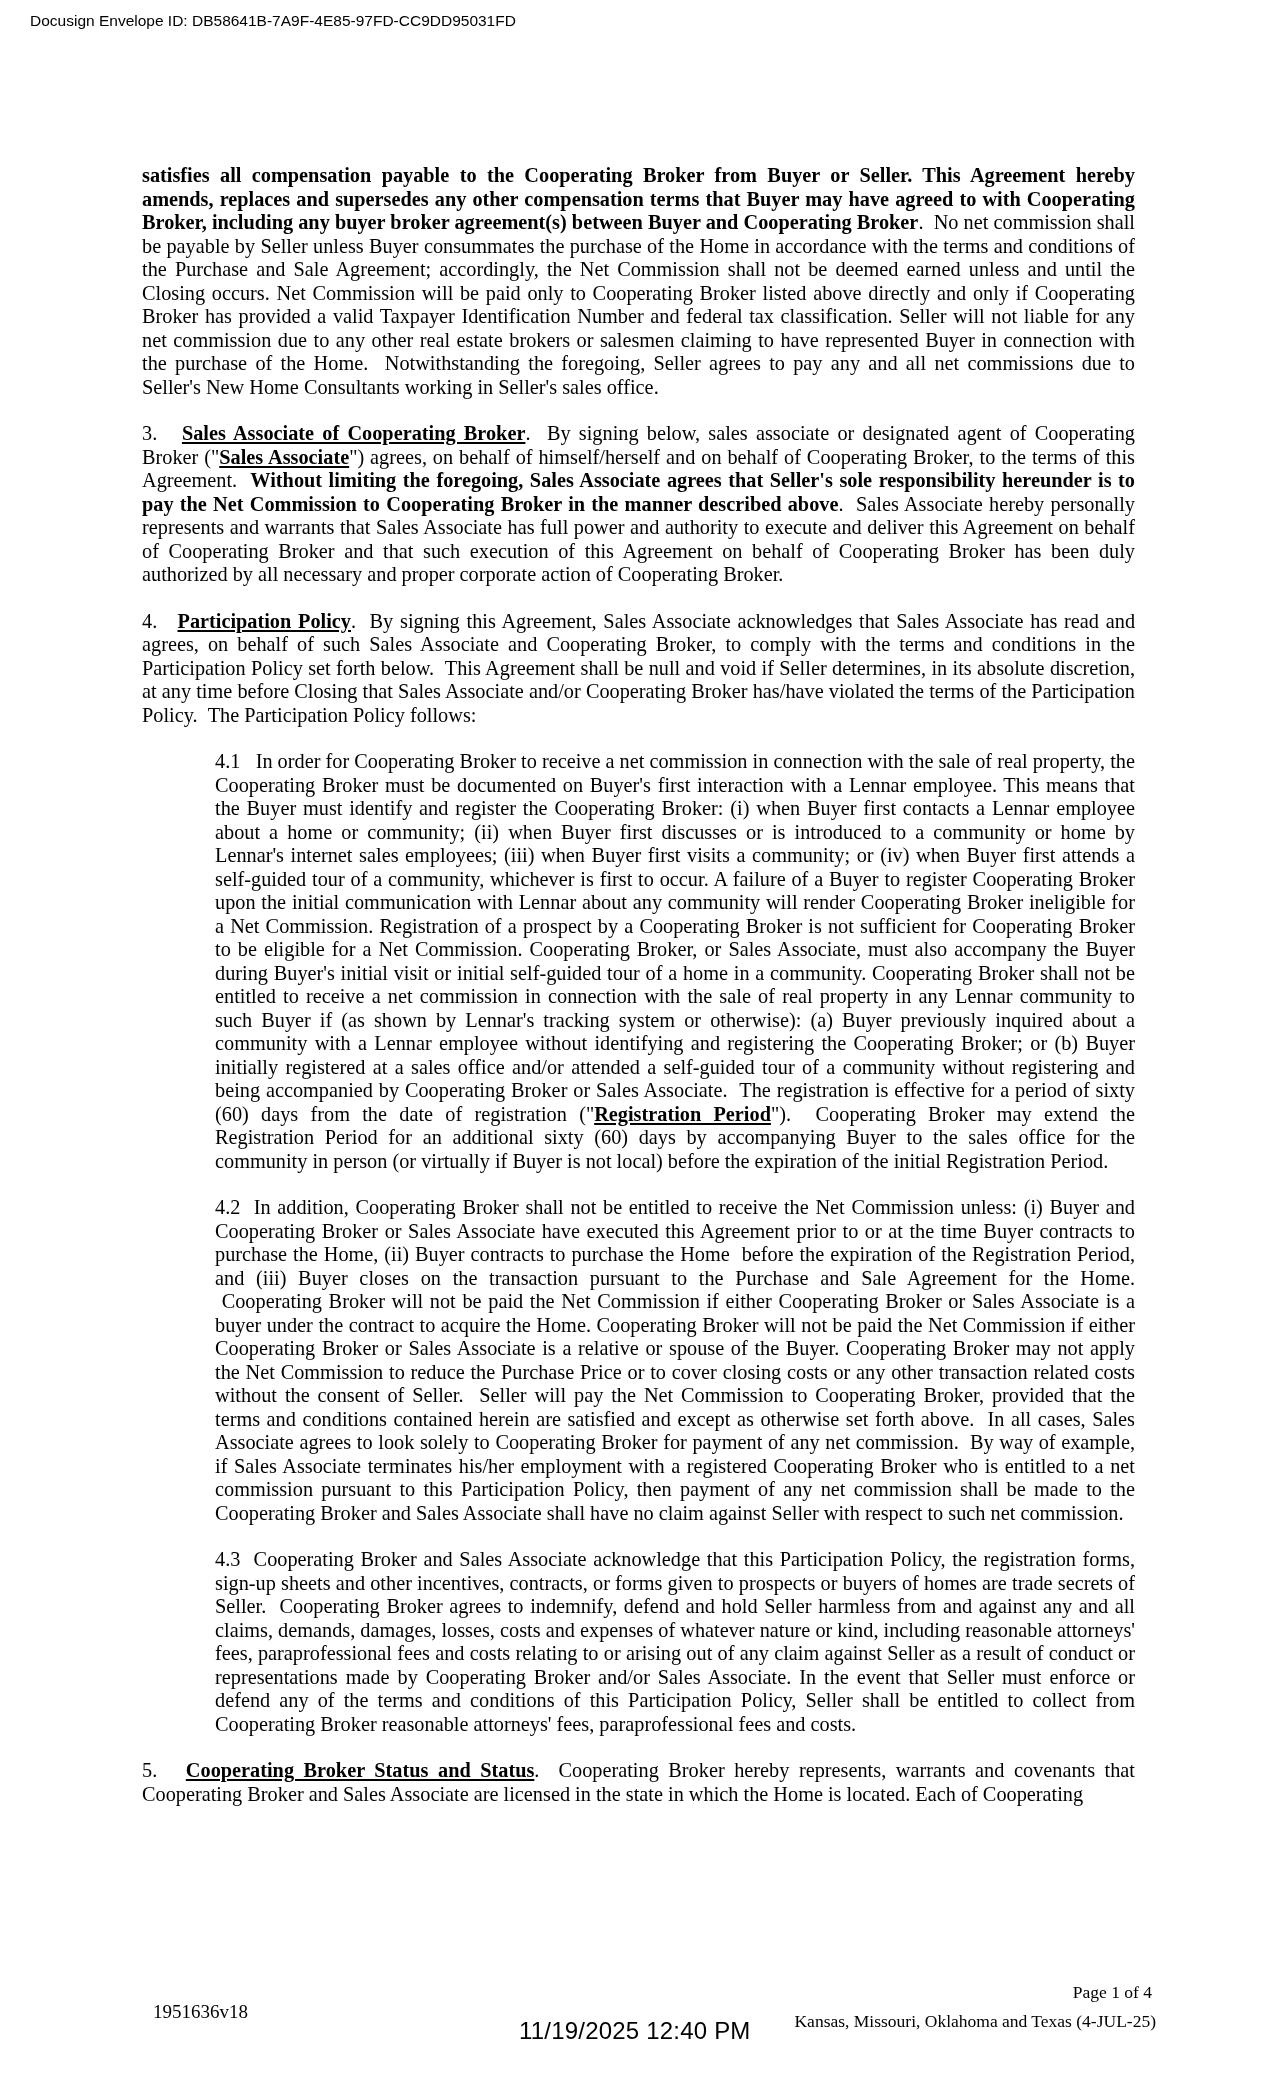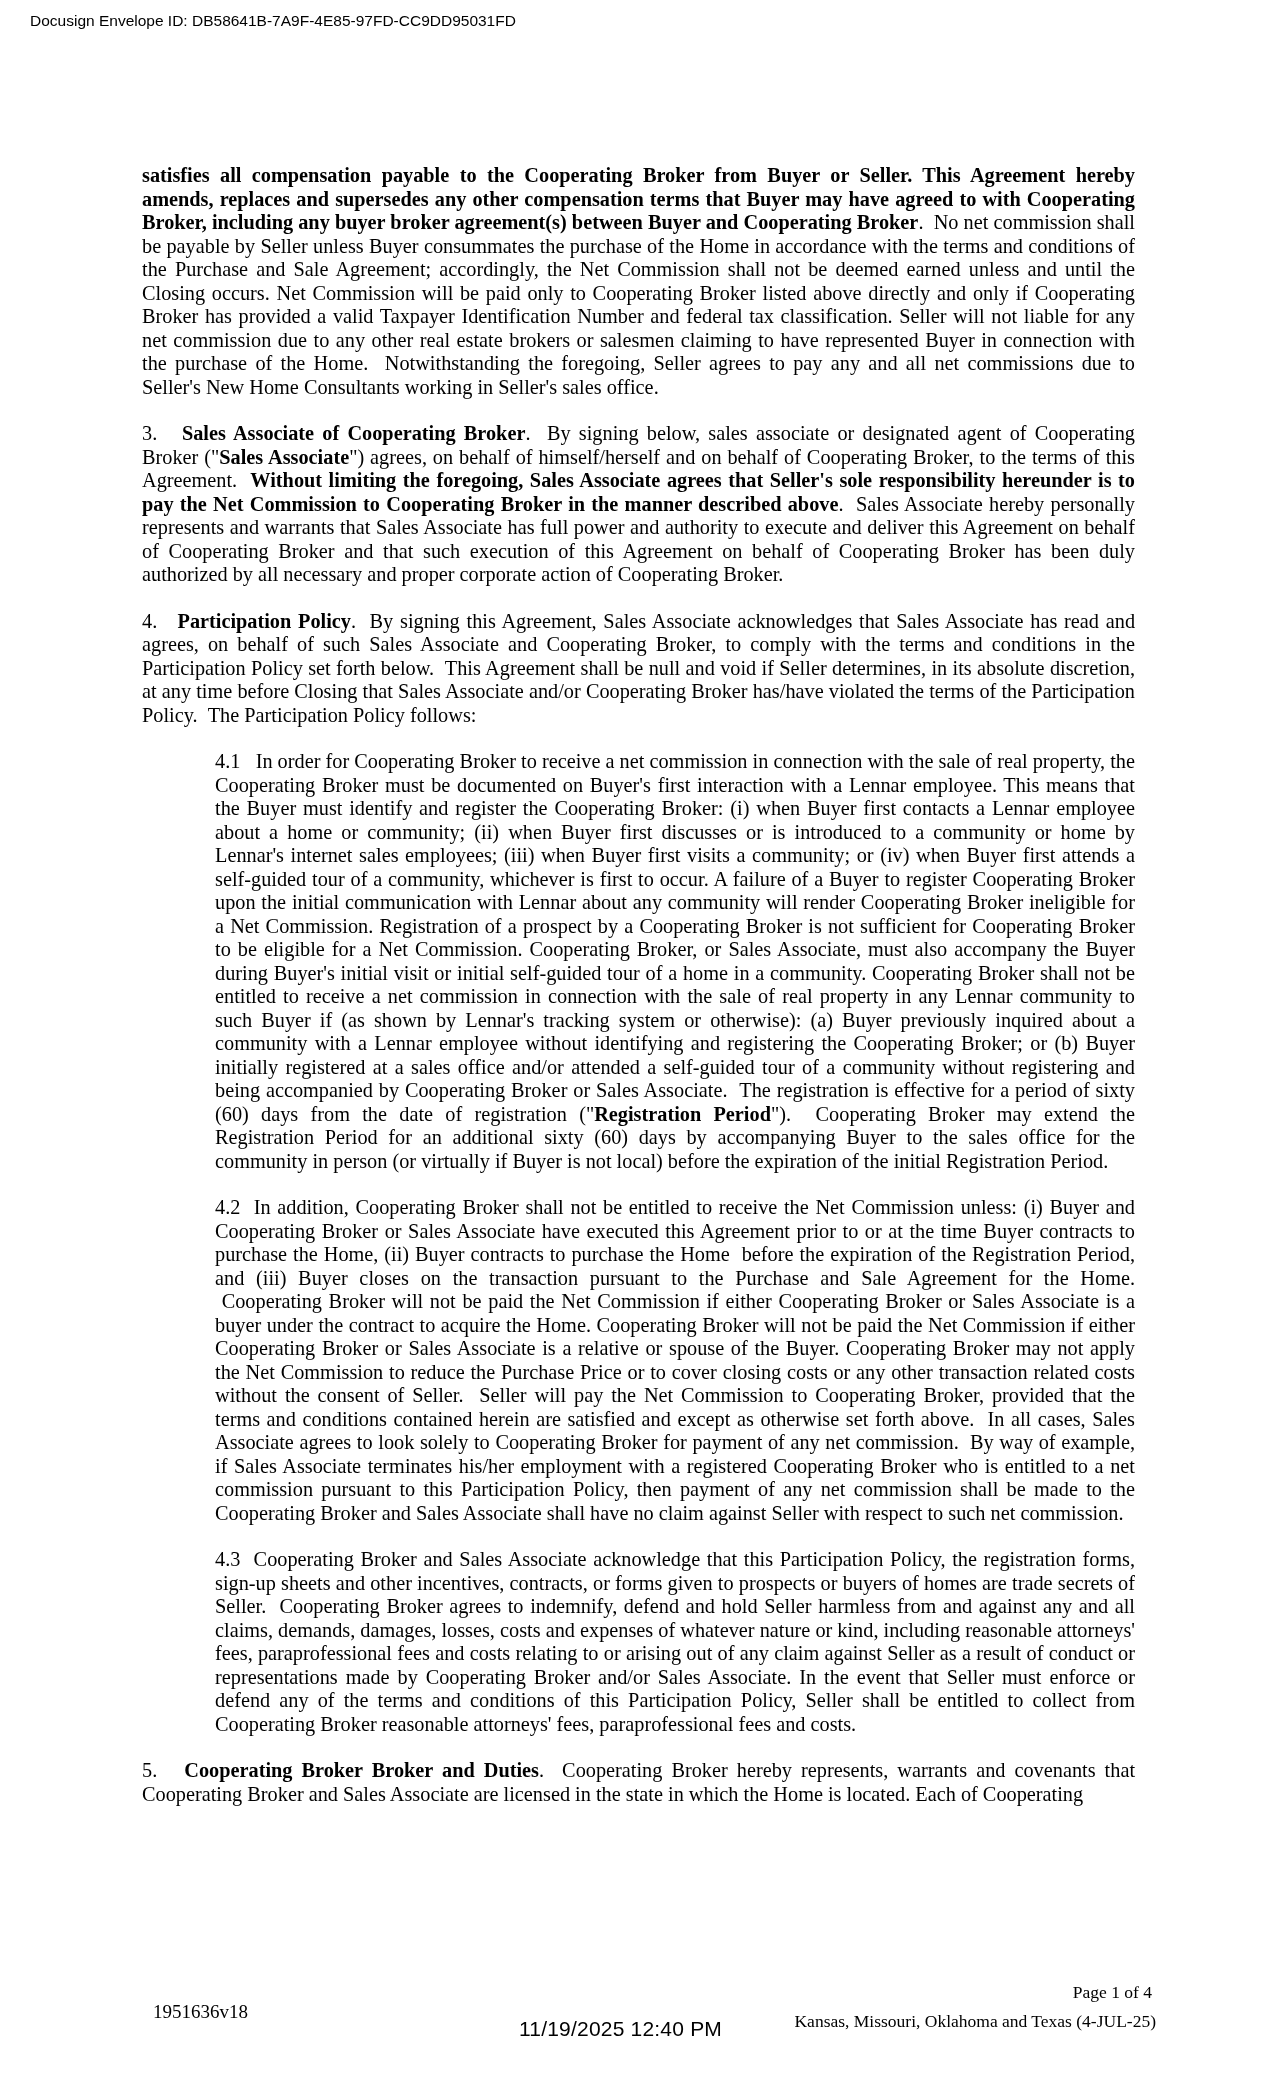--- a/index.html
+++ b/index.html
@@ -28,21 +28,21 @@
     top: 144px;
     width: 993px;
     font-size: 20.3px;
     line-height: 23.5px;
     text-align: justify;
     margin-top: 20px;
   }
   .content p { margin: 0 0 23px 0; }
   .content p.indent { margin-left: 73px; }
   .content span.b { font-weight: bold; }
-  .content span.u { text-decoration-thickness: 1.5px; text-underline-offset: 2px; }
+  .content span.u { text-decoration: underline; text-decoration-thickness: 1.5px; text-underline-offset: 2px; }
   .footer-docnum {
     position: absolute;
     left: 153px;
     top: 2001px;
     font-size: 19px;
   }
   .footer-page {
     position: absolute;
     right: 148px;
     top: 1982px;
@@ -53,21 +53,21 @@
     right: 144px;
     top: 2011px;
     font-size: 17.5px;
     white-space: nowrap;
   }
   .footer-stamp {
     position: absolute;
     left: 519px;
     top: 2017px;
     font-family: "Liberation Sans", "DejaVu Sans", sans-serif;
-    font-size: 21px;
+    font-size: 24px;
     letter-spacing: 0.2px;
     white-space: nowrap;
   }
 </style>
 </head>
 <body>
 
 <div class="page">
 
   <div class="docusign-header">Docusign Envelope ID: DB58641B-7A9F-4E85-97FD-CC9DD95031FD</div>
@@ -78,21 +78,21 @@
     <p><span>3.&nbsp;&nbsp; </span><span class="b u">Sales Associate of Cooperating Broker</span><span>. &nbsp;By signing below, sales associate or designated agent of Cooperating Broker ("</span><span class="b u">Sales Associate</span><span>") agrees, on behalf of himself/herself and on behalf of Cooperating Broker, to the terms of this Agreement. &nbsp;</span><span class="b">Without limiting the foregoing, Sales Associate agrees that Seller's sole responsibility hereunder is to pay the Net Commission to Cooperating Broker in the manner described above</span><span>. &nbsp;Sales Associate hereby personally represents and warrants that Sales Associate has full power and authority to execute and deliver this Agreement on behalf of Cooperating Broker and that such execution of this Agreement on behalf of Cooperating Broker has been duly authorized by all necessary and proper corporate action of Cooperating Broker.</span></p>
 
     <p><span>4.&nbsp;&nbsp; </span><span class="b u">Participation Policy</span><span>. &nbsp;By signing this Agreement, Sales Associate acknowledges that Sales Associate has read and agrees, on behalf of such Sales Associate and Cooperating Broker, to comply with the terms and conditions in the Participation Policy set forth below. &nbsp;This Agreement shall be null and void if Seller determines, in its absolute discretion, at any time before Closing that Sales Associate and/or Cooperating Broker has/have violated the terms of the Participation Policy. &nbsp;The Participation Policy follows:</span></p>
 
     <p class="indent"><span>4.1&nbsp;&nbsp;&nbsp;In order for Cooperating Broker to receive a net commission in connection with the sale of real property, the Cooperating Broker must be documented on Buyer's first interaction with a Lennar employee. This means that the Buyer must identify and register the Cooperating Broker: (i) when Buyer first contacts a Lennar employee about a home or community; (ii) when Buyer first discusses or is introduced to a community or home by Lennar's internet sales employees; (iii) when Buyer first visits a community; or (iv) when Buyer first attends a self-guided tour of a community, whichever is first to occur. A failure of a Buyer to register Cooperating Broker upon the initial communication with Lennar about any community will render Cooperating Broker ineligible for a Net Commission. Registration of a prospect by a Cooperating Broker is not sufficient for Cooperating Broker to be eligible for a Net Commission. Cooperating Broker, or Sales Associate, must also accompany the Buyer during Buyer's initial visit or initial self-guided tour of a home in a community. Cooperating Broker shall not be entitled to receive a net commission in connection with the sale of real property in any Lennar community to such Buyer if (as shown by Lennar's tracking system or otherwise): (a) Buyer previously inquired about a community with a Lennar employee without identifying and registering the Cooperating Broker; or (b) Buyer initially registered at a sales office and/or attended a self-guided tour of a community without registering and being accompanied by Cooperating Broker or Sales Associate. &nbsp;The registration is effective for a period of sixty (60) days from the date of registration ("</span><span class="b u">Registration Period</span><span>"). &nbsp;Cooperating Broker may extend the Registration Period for an additional sixty (60) days by accompanying Buyer to the sales office for the community in person (or virtually if Buyer is not local) before the expiration of the initial Registration Period.</span></p>
 
     <p class="indent"><span>4.2&nbsp;&nbsp;In addition, Cooperating Broker shall not be entitled to receive the Net Commission unless: (i) Buyer and Cooperating Broker or Sales Associate have executed this Agreement prior to or at the time Buyer contracts to purchase the Home, (ii) Buyer contracts to purchase the Home &nbsp;before the expiration of the Registration Period, and (iii) Buyer closes on the transaction pursuant to the Purchase and Sale Agreement for the Home. &nbsp;Cooperating Broker will not be paid the Net Commission if either Cooperating Broker or Sales Associate is a buyer under the contract to acquire the Home. Cooperating Broker will not be paid the Net Commission if either Cooperating Broker or Sales Associate is a relative or spouse of the Buyer. Cooperating Broker may not apply the Net Commission to reduce the Purchase Price or to cover closing costs or any other transaction related costs without the consent of Seller. &nbsp;Seller will pay the Net Commission to Cooperating Broker, provided that the terms and conditions contained herein are satisfied and except as otherwise set forth above. &nbsp;In all cases, Sales Associate agrees to look solely to Cooperating Broker for payment of any net commission. &nbsp;By way of example, if Sales Associate terminates his/her employment with a registered Cooperating Broker who is entitled to a net commission pursuant to this Participation Policy, then payment of any net commission shall be made to the Cooperating Broker and Sales Associate shall have no claim against Seller with respect to such net commission.</span></p>
 
     <p class="indent"><span>4.3&nbsp;&nbsp;Cooperating Broker and Sales Associate acknowledge that this Participation Policy, the registration forms, sign-up sheets and other incentives, contracts, or forms given to prospects or buyers of homes are trade secrets of Seller. &nbsp;Cooperating Broker agrees to indemnify, defend and hold Seller harmless from and against any and all claims, demands, damages, losses, costs and expenses of whatever nature or kind, including reasonable attorneys' fees, paraprofessional fees and costs relating to or arising out of any claim against Seller as a result of conduct or representations made by Cooperating Broker and/or Sales Associate. In the event that Seller must enforce or defend any of the terms and conditions of this Participation Policy, Seller shall be entitled to collect from Cooperating Broker reasonable attorneys' fees, paraprofessional fees and costs.</span></p>
 
-    <p><span>5.&nbsp;&nbsp; </span><span class="b u">Cooperating Broker Broker and Duties</span><span>. &nbsp;Cooperating Broker hereby represents, warrants and covenants that Cooperating Broker and Sales Associate are licensed in the state in which the Home is located. Each of Cooperating</span></p>
+    <p><span>5.&nbsp;&nbsp; </span><span class="b u">Cooperating Broker Status and Status</span><span>. &nbsp;Cooperating Broker hereby represents, warrants and covenants that Cooperating Broker and Sales Associate are licensed in the state in which the Home is located. Each of Cooperating</span></p>
   </div>
 
   <div class="footer-docnum">1951636v18</div>
 
   <div class="footer-page">Page 1 of 4</div>
 
   <div class="footer-juris">Kansas, Missouri, Oklahoma and Texas (4-JUL-25)</div>
 
   <div class="footer-stamp">11/19/2025 12:40 PM</div>
 

